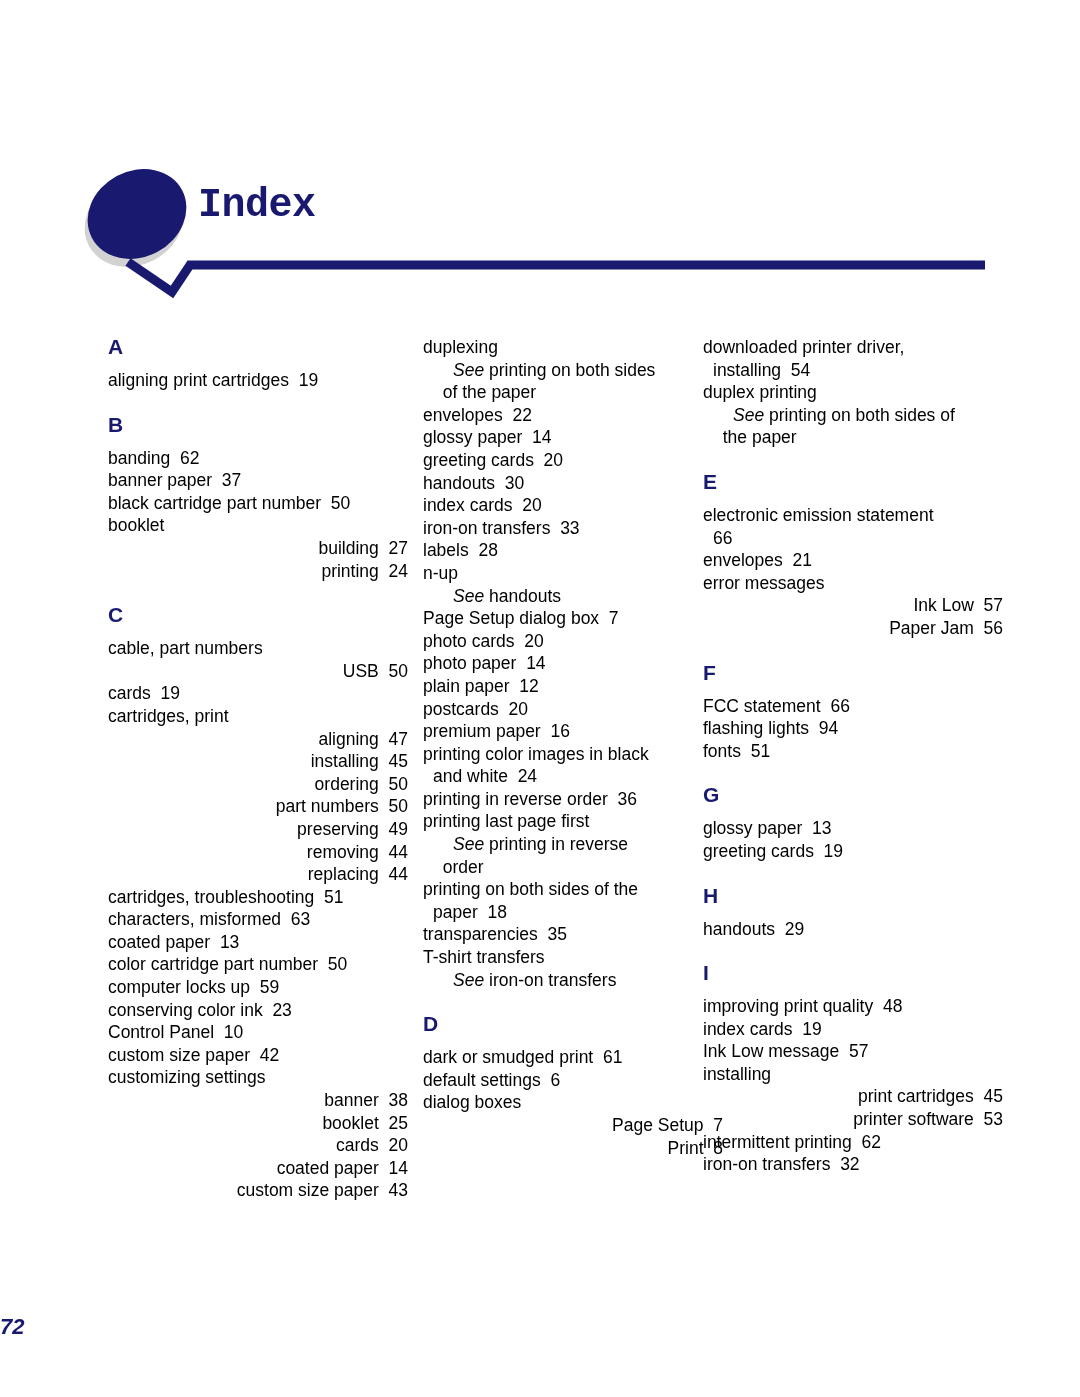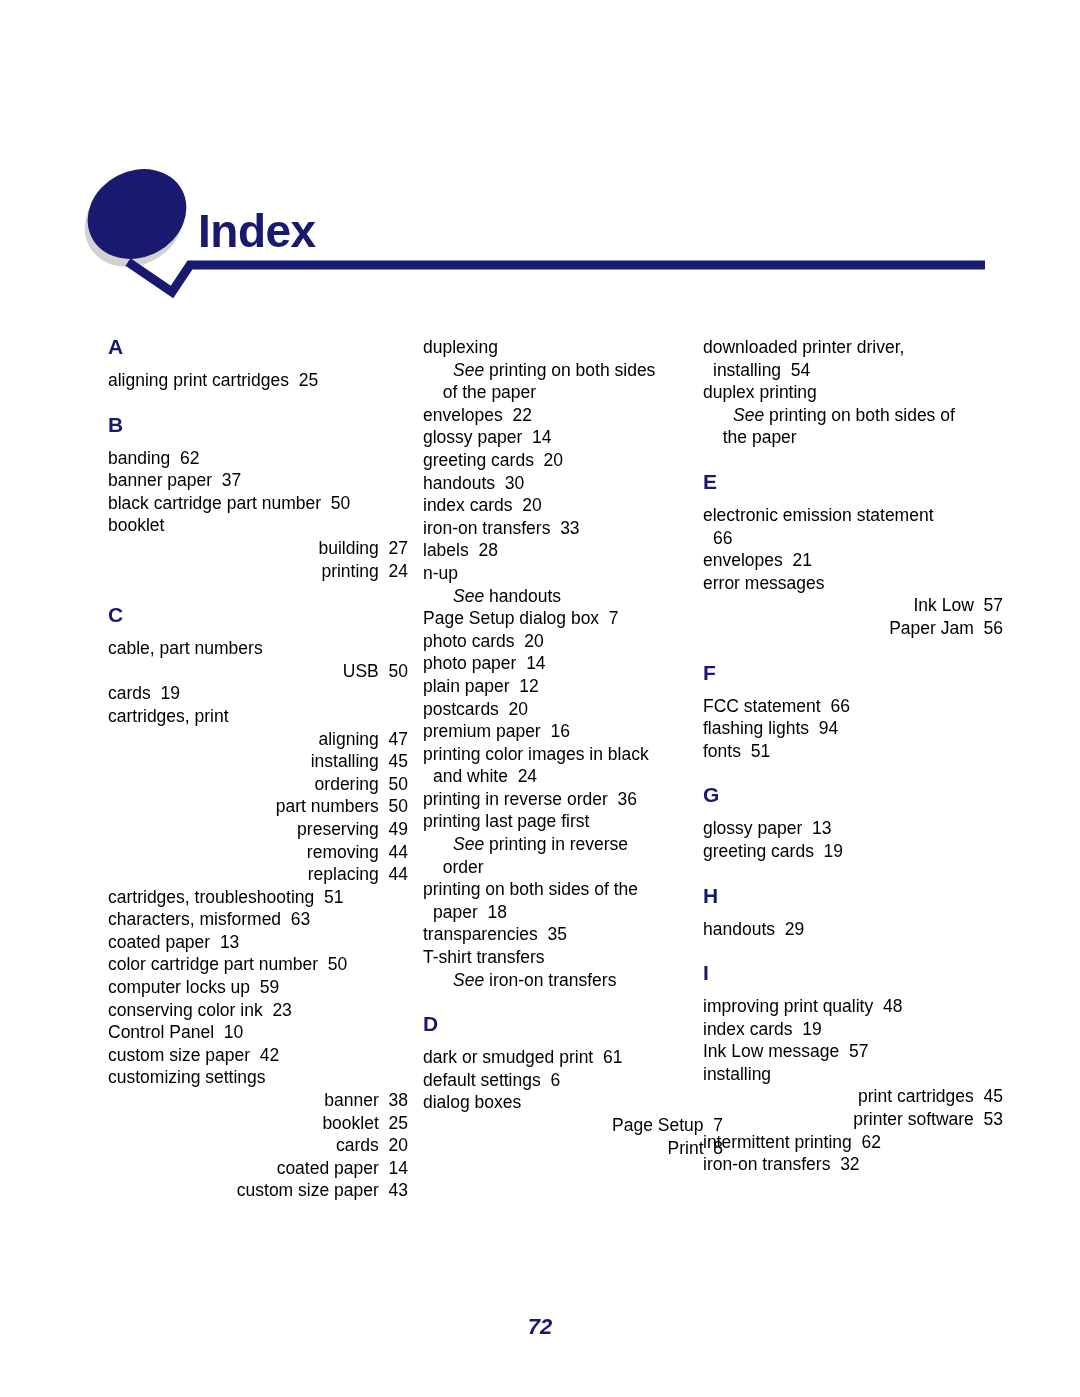--- a/index.html
+++ b/index.html
@@ -23,27 +23,28 @@
     top: 0;
     width: 1080px;
     height: 300px;
   }
   #header-banner svg {
     display: block;
   }
   #page-title {
     position: absolute;
     left: 198px;
-    top: 208px;
-    font-size: 46px;
+    top: 186px;
+    font-size: 40px;
     font-weight: bold;
     color: #191970;
     letter-spacing: -0.5px;
     line-height: 1;
     white-space: nowrap;
+    font-family: Liberation Mono, monospace;
   }
 
   
   #index-columns {
     position: absolute;
     left: 0;
     top: 336px;
     width: 1080px;
     height: 900px;
   }
@@ -82,21 +83,20 @@
   .entry.see  { padding-left: 30px; font-style: normal; }
   .entry.cont { padding-left: 10px; }
   .entry .see-word { font-style: italic; }
 
   
   #page-number {
     position: absolute;
     left: 0;
     top: 1314px;
     width: 1080px;
-    text-align: center;
     font-size: 22px;
     font-weight: bold;
     font-style: italic;
     color: #191970;
   }
 </style>
 </head>
 <body>
 
 <div id="header-banner">
@@ -114,21 +114,21 @@
       <path d="M 128 262 L 172 292 L 190 265 L 985 265"></path>
     </g>
   </svg>
   <div id="page-title">Index</div>
 </div>
 
 <div id="index-columns">
   <div class="index-column" id="index-column-1">
       <div class="letter-heading">A</div>
       <div class="gap-after-heading"></div>
-      <div class="entry lvl1">aligning print cartridges  25</div>
+      <div class="entry lvl1">aligning print cartridges  19</div>
       <div class="letter-heading spaced">B</div>
       <div class="gap-after-heading"></div>
       <div class="entry lvl1">banding  62</div>
       <div class="entry lvl1">banner paper  37</div>
       <div class="entry lvl1">black cartridge part number  50</div>
       <div class="entry lvl1">booklet</div>
       <div class="entry lvl2">building  27</div>
       <div class="entry lvl2">printing  24</div>
       <div class="letter-heading spaced">C</div>
       <div class="gap-after-heading"></div>

